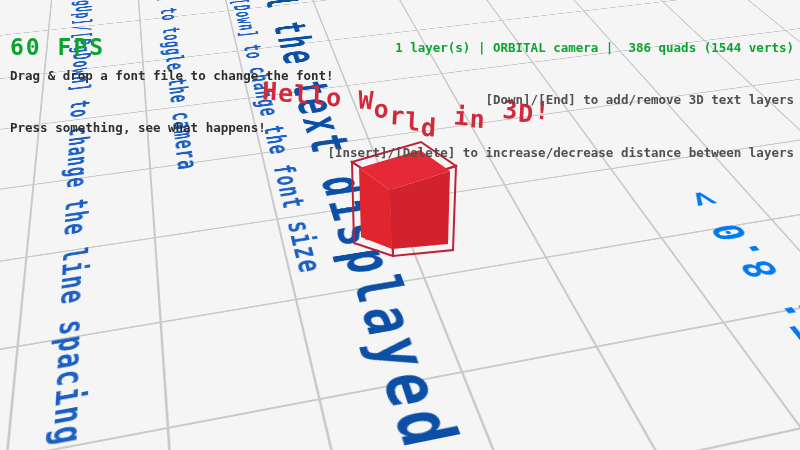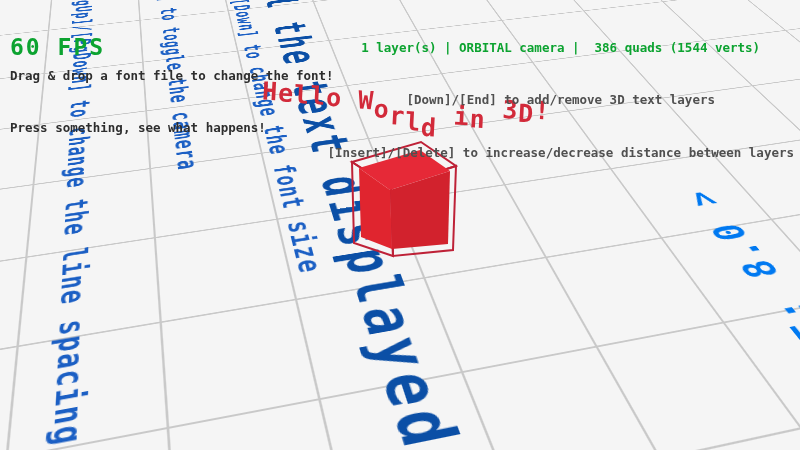--- a/index.html
+++ b/index.html
@@ -36,21 +36,21 @@
   .hello{
     position:absolute; left:262px; top:82px; font-size:25px; font-weight:bold;
     color:#d22a3a; letter-spacing:1px; transform:rotate(3deg); white-space:pre;
   }
   .hello span{display:inline-block;}
   
   .hud{position:absolute; line-height:1.35; white-space:pre;}
   #fps{left:10px; top:6px; font-size:23px; font-weight:bold; color:#0ca330; letter-spacing:2px;margin-top:26px;}
   #hud-left{left:10px; top:34px; font-size:12.5px; font-weight:bold; color:#2e2e2e;}
   #hud-left .gap{height:16px;}
-  #hud-right{right:6px; top:6px; text-align:center; font-size:12.5px; font-weight:bold; color:#505050;}
+  #hud-right{right:6px; top:6px; text-align:right; font-size:12.5px; font-weight:bold; color:#505050;}
   #hud-right .stats{color:#0ca330;}
   .hud div{margin:0 0 2px 0;}
 </style>
 </head>
 <body>
 
 <div id="frame">
 
   <div id="scene3d">
     <div id="ground">

